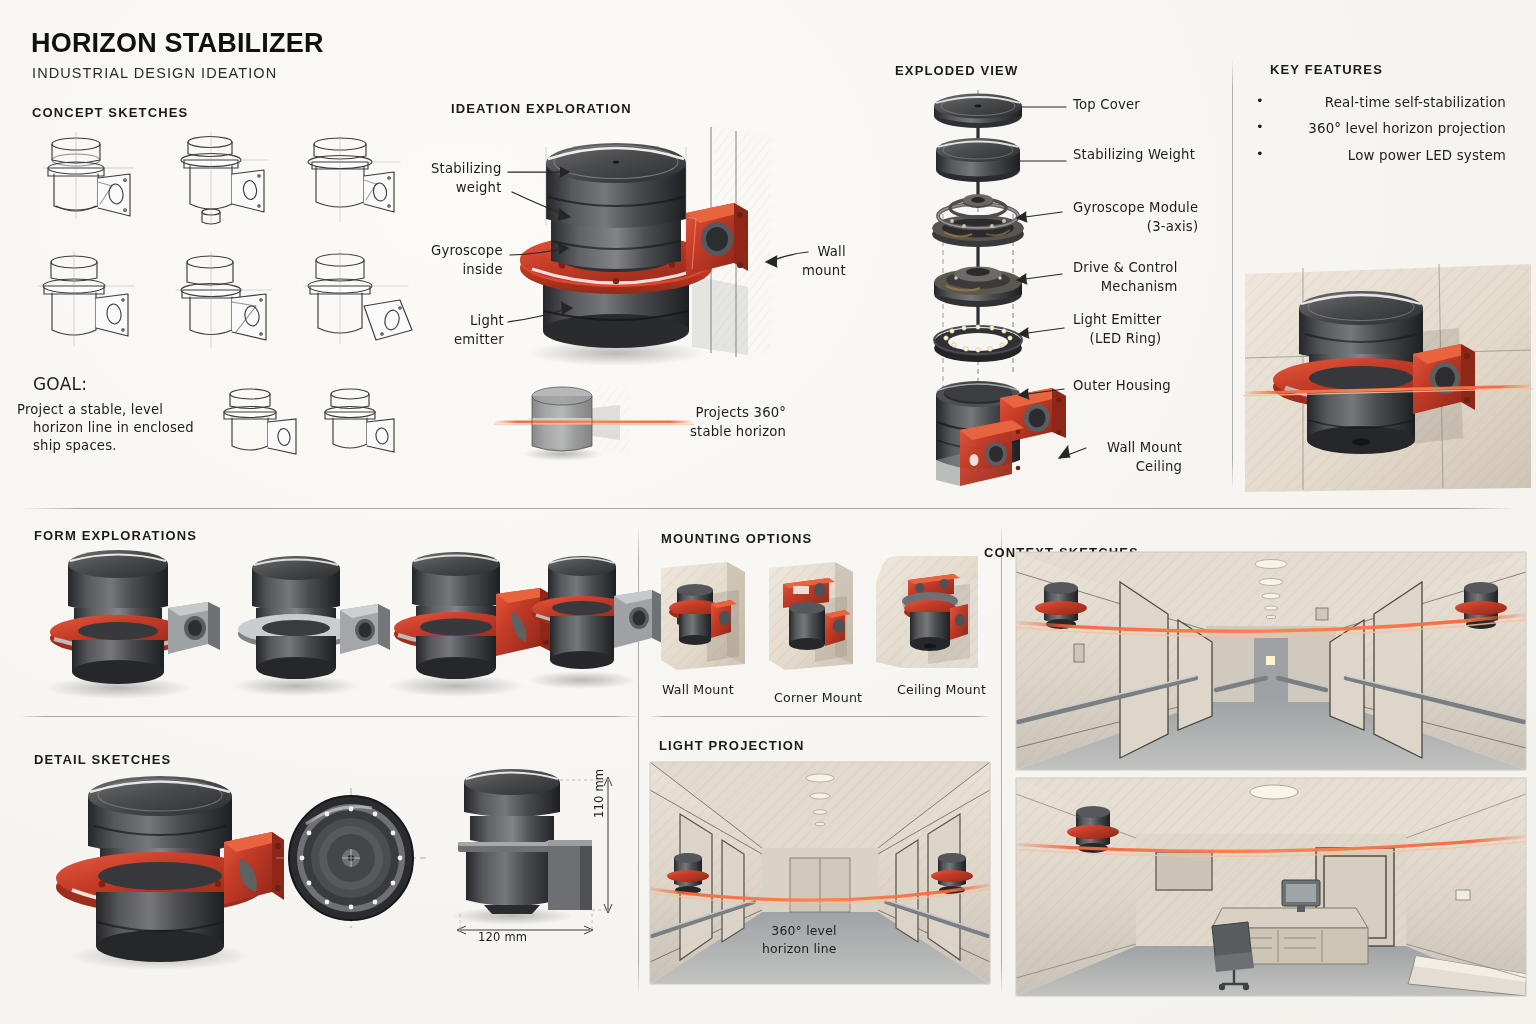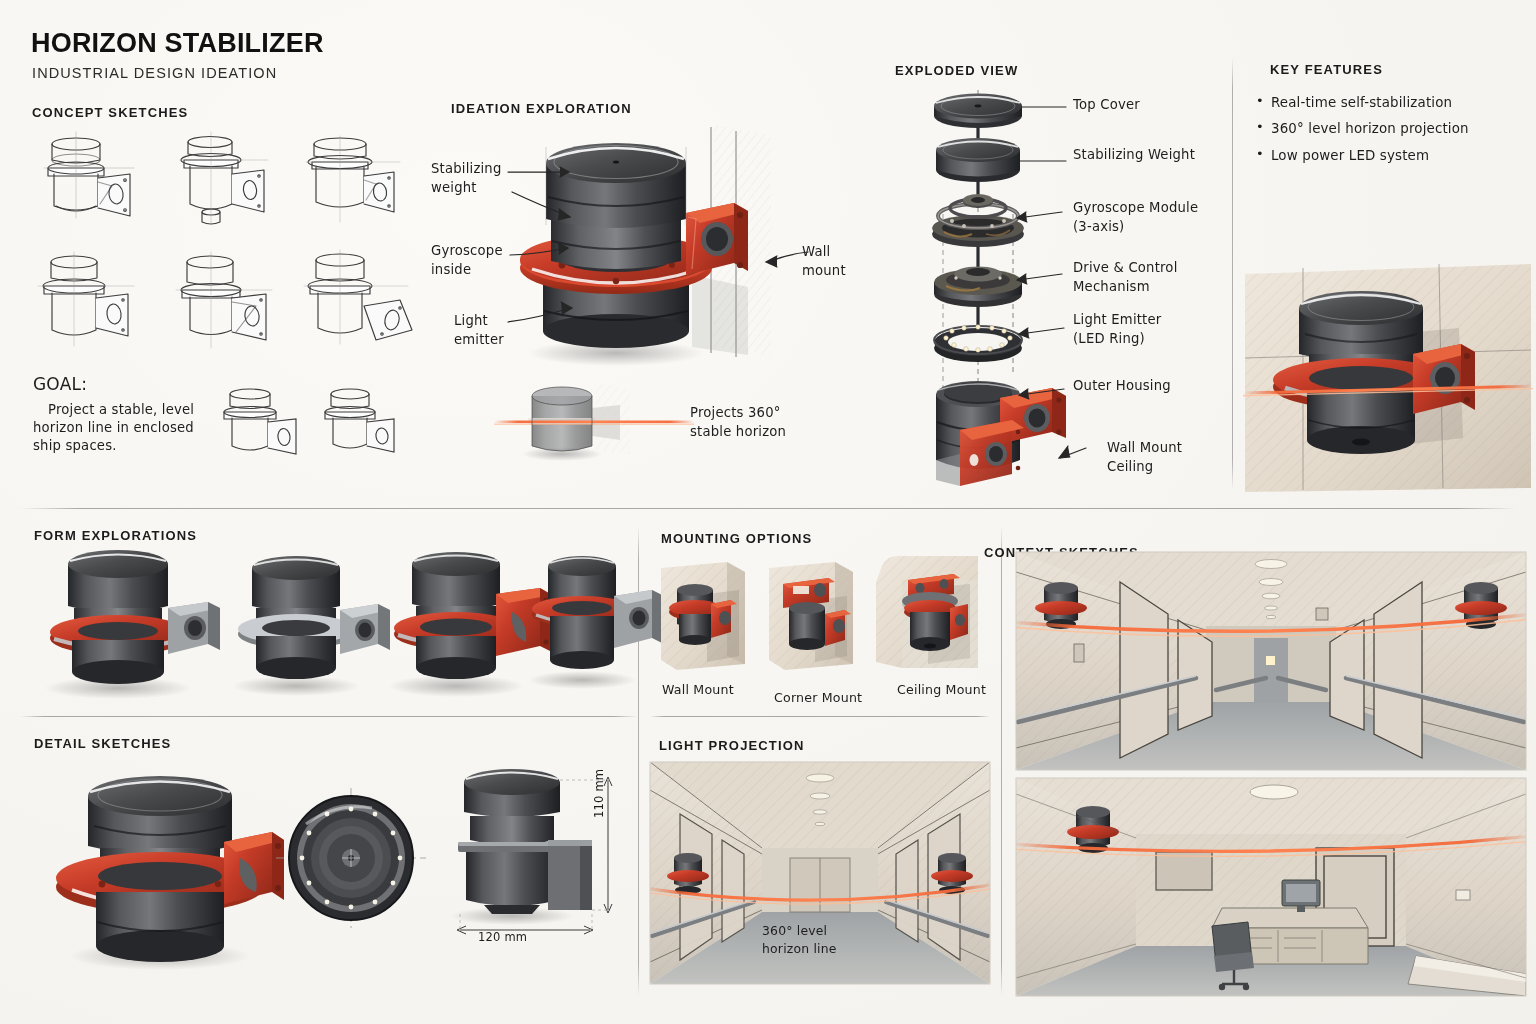--- a/index.html
+++ b/index.html
@@ -5,21 +5,21 @@
   * { box-sizing: border-box; margin:0; padding:0; }
   html,body { background:#ffffff; }
   body {
     width:1536px; height:1024px;
     font-family:"Liberation Sans", sans-serif;
     background:#f8f7f3;
     position:relative; overflow:hidden;
     color:#1a1a1a;
   }
   .board { position:absolute; inset:0; background:
-      radial-gradient(ellipse at 30% 20%, #fbfaf7 0%, #f6f5f1 55%, #f2f1ec 100%); }
+      radial-gradient(ellipse at 30% 20%, #fbfaf7 0%, #f6f5f1 55%, #f2f1ec 100%); text-align: right; }
 
   
   .main-title { position:absolute; left:31px; top:28px; font-size:27px; font-weight:700;
                 letter-spacing:.2px; color:#111; }
   .sub-title  { position:absolute; left:32px; top:65px; font-size:14.5px; font-weight:400;
                 letter-spacing:1.1px; color:#2b2b2b; }
   .sec-head { position:absolute; font-size:13px; font-weight:700; letter-spacing:1.15px;
               color:#1b1b1b; }
   .hand { font-family:"DejaVu Sans", sans-serif; font-weight:400; color:#1d1d1d; }
   .hand-note { position:absolute; font-size:13.2px; line-height:1.42; letter-spacing:.2px; }
@@ -233,21 +233,21 @@
             <circle cx="86" cy="86" r="1.2"></circle>
         </g>
         <g stroke="#9a9a9a" stroke-width=".55" opacity=".7">
             <path d="M44 2 L44 96 M8 38 L112 38"></path>
           </g>
       </g>
     </g>
   </svg>
 
   <div class="hand hand-note" style="left:33px; top:372px; font-size:17px;">GOAL:</div>
-  <div class="hand hand-note" style="left:48px; top:401px;">Project a stable, level</div>
+  <div class="hand hand-note" style="left:17px; top:401px;">Project a stable, level</div>
   <div class="hand hand-note" style="left:33px; top:419px;">horizon line in enclosed</div>
   <div class="hand hand-note" style="left:33px; top:437px;">ship spaces.</div>
 
   <svg class="fig" style="left:212px; top:378px;" width="200" height="90" viewBox="0 0 200 90">
     <g stroke="#3c3c3c" fill="none" stroke-width="1.15" stroke-linecap="round">
       <g transform="translate(2,4)">
         <ellipse cx="36" cy="12" rx="20" ry="5"></ellipse>
         <path d="M16 12 L16 24 Q36 29 56 24 L56 12"></path>
         <path d="M10 30 L62 30 L62 37 L10 37 Z" fill="#fdfdfd"></path>
         <ellipse cx="36" cy="30" rx="26" ry="5.5"></ellipse>
@@ -663,21 +663,21 @@
       <path d="M38 68 L38 112 Q70 124 102 112 L102 68 Z" fill="url(#gBodyV)"></path>
       <ellipse cx="70" cy="112" rx="32" ry="9" fill="#26272a"></ellipse>
       <path d="M102 48 L140 42 L140 90 L102 100 Z" fill="#9fa2a5"></path>
       <path d="M102 48 L140 42 L152 48 L114 56 Z" fill="#c6c9cc"></path>
       <path d="M140 42 L152 48 L152 96 L140 90 Z" fill="#6f7274"></path>
       <ellipse cx="127" cy="70" rx="10" ry="11" fill="#5a5c5f"></ellipse>
       <ellipse cx="127" cy="70" rx="6.5" ry="7.5" fill="#2d2e31"></ellipse>
     </g>
   </svg>
 
-  <div class="sec-head" style="left:34px; top:736px;">DETAIL SKETCHES</div>
+  <div class="sec-head" style="left:34px; top:752px;">DETAIL SKETCHES</div>
 
   <svg class="fig" style="left:50px; top:760px;" width="230" height="220" viewBox="0 0 230 220">
     <ellipse cx="110" cy="196" rx="90" ry="14" fill="url(#gShadow)"></ellipse>
     <path d="M38 36 L38 86 Q110 104 182 86 L182 36 Z" fill="url(#gBodyV)"></path>
     <ellipse cx="110" cy="36" rx="72" ry="20" fill="url(#gMetalTop)"></ellipse>
     <ellipse cx="110" cy="35" rx="62" ry="16" fill="none" stroke="#93959a" stroke-width="1.1" opacity=".6"></ellipse>
     <path d="M40 32 Q110 11 180 32" stroke="#ffffff" stroke-width="2.4" fill="none" opacity=".85"></path>
     <path d="M44 66 Q110 84 176 66" stroke="#181a1c" stroke-width="2" fill="none" opacity=".7"></path>
     <path d="M50 88 L50 114 Q110 130 170 114 L170 88 Z" fill="url(#gBodyV2)"></path>
 

